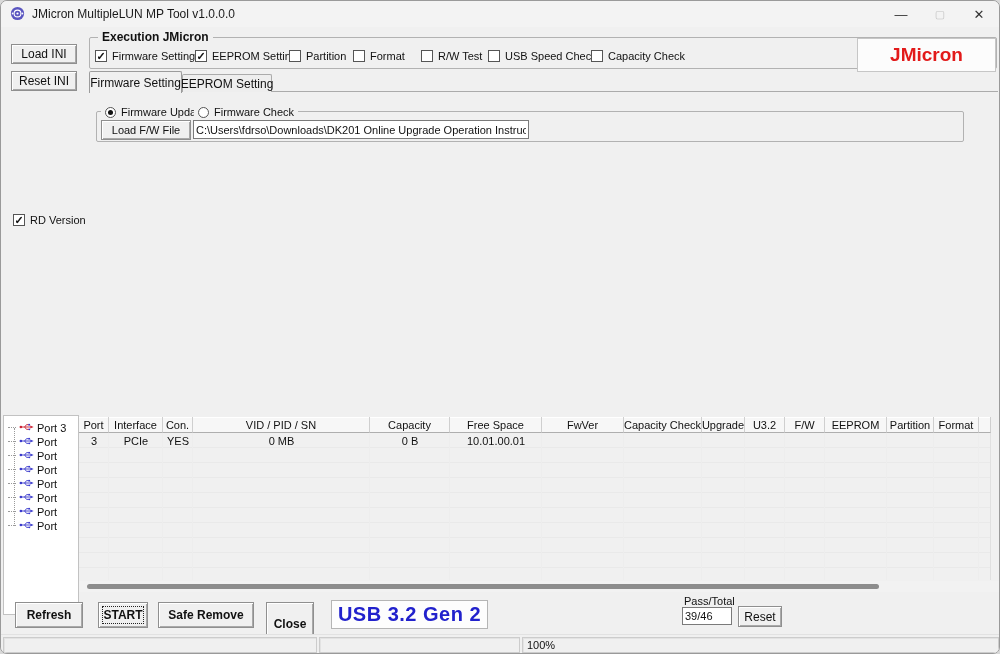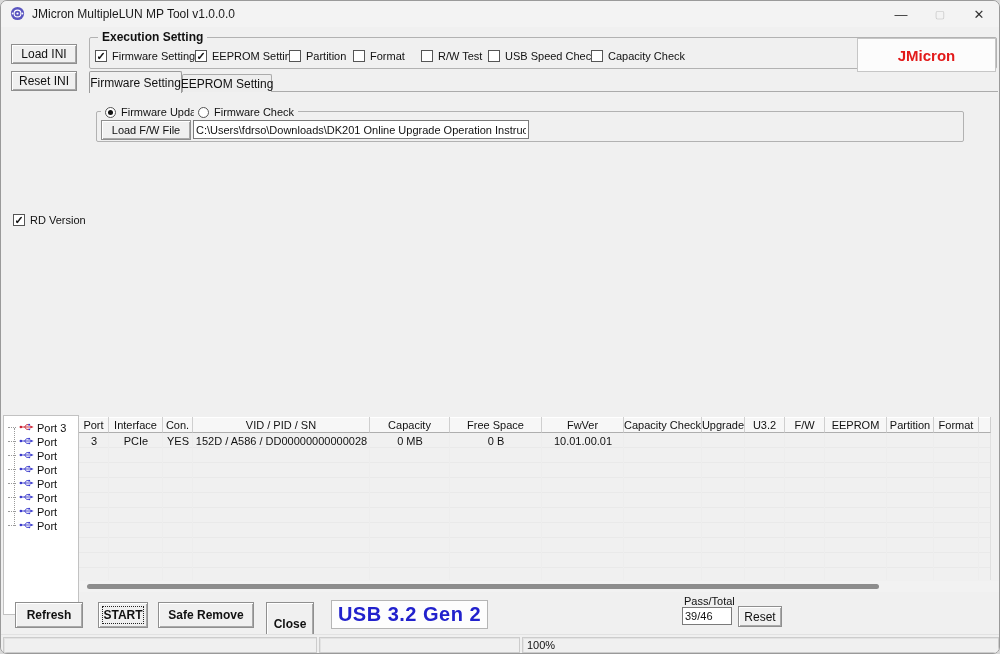--- a/index.html
+++ b/index.html
@@ -29,21 +29,21 @@
   .radio.sel::after { content:""; position:absolute; inset:2px; background:#111; border-radius:50%; }
   .groupbox { position:absolute; border:1px solid #b2b2b2; border-radius:2px; }
   .groupbox .legend { position:absolute; top:-8px; left:8px; background:#f0f0f0; padding:0 4px;
                       font-weight:bold; font-size:12px; white-space:nowrap; }
   .tfield { position:absolute; background:#fff; border:1px solid #7a7a7a; font-family:"Liberation Sans",sans-serif;
             font-size:11px; padding:2px 2px; color:#111; white-space:nowrap; overflow:hidden; }
 
   
   .brand { position:absolute; left:856px; top:37px; width:139px; height:34px; background:#fcfcfc;
            border:1px solid #c6c6c6; display:flex; align-items:center; justify-content:center;
-           font-size:15px; font-weight:bold; color:#e21a1a; }
+           font-size:19px; font-weight:bold; color:#e21a1a; }
 
   
   .tabline { position:absolute; left:88px; top:90px; width:909px; border-bottom:1px solid #ababab; }
   .tab { position:absolute; display:flex; align-items:center; justify-content:center; font-size:12px; white-space:nowrap; }
   .tab.active { left:88px; top:70px; width:93px; height:22px; background:#f0f0f0;
                 border:1px solid #9c9c9c; border-bottom:none; border-radius:2px 2px 0 0; z-index:2; }
   .tab.inactive { left:181px; top:73px; width:90px; height:18px; background:#eeeeee;
                   border:1px solid #ababab; border-bottom:none; border-radius:2px 2px 0 0; }
 
   
@@ -106,21 +106,21 @@
 
   <div class="btn" style="left:10px; top:43px; width:66px; height:20px;">Load INI</div>
   <div class="btn" style="left:10px; top:70px; width:66px; height:20px;">Reset INI</div>
 
   <div class="cb-item" style="left:12px; top:212px;">
     <span class="cb">✓</span>
     <span>RD Version</span>
   </div>
 
   <div class="groupbox" style="left:88px; top:36px; width:908px; height:32px;">
-    <span class="legend">Execution Setting</span>
+    <span class="legend">Execution JMicron</span>
   </div>
   <div class="cb-item" style="left:94px; top:48px;">
     <span class="cb">✓</span>
     <span>Firmware Setting</span>
   </div>
   <div class="cb-item" style="left:194px; top:48px;">
     <span class="cb">✓</span>
     <span>EEPROM Setting</span>
   </div>
   <div class="cb-item" style="left:288px; top:48px;">
@@ -289,21 +289,20 @@
           <div></div>
           <div></div>
           <div></div>
           <div></div>
           <div style="border:none"></div>
       </div>
       <div class="trow">
         <div class="td">3</div>
         <div class="td">PCIe</div>
         <div class="td">YES</div>
-        <div class="td">152D / A586 / DD00000000000028</div>
         <div class="td">0 MB</div>
         <div class="td">0 B</div>
         <div class="td">10.01.00.01</div>
         <div class="td"></div>
         <div class="td"></div>
         <div class="td"></div>
         <div class="td"></div>
         <div class="td"></div>
         <div class="td"></div>
         <div class="td"></div>

